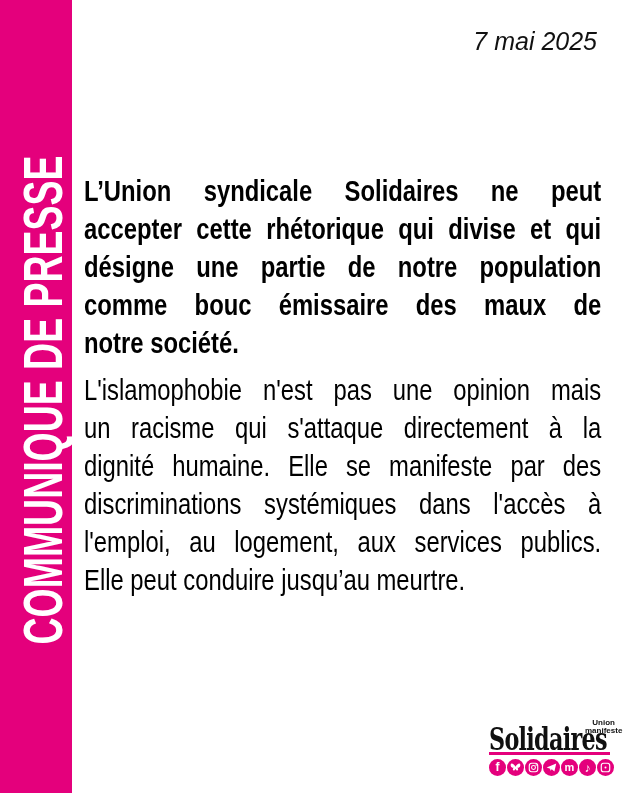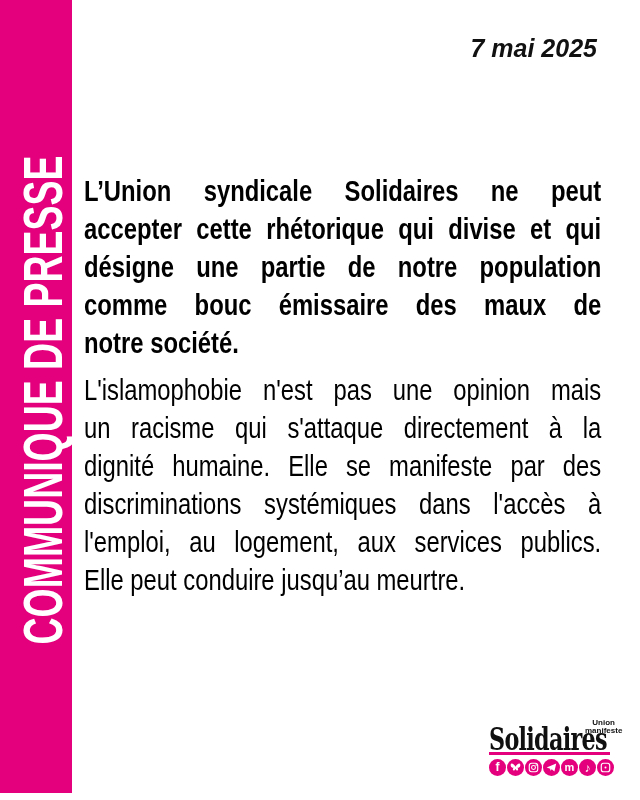--- a/index.html
+++ b/index.html
@@ -15,22 +15,22 @@
     background:#E4007C;
   }
   .bar-label {
     position:absolute; left:-281px; top:375px; width:650px; height:50px;
     line-height:50px; text-align:center; white-space:nowrap;
     transform:rotate(-90deg) scale(0.78,1.15); transform-origin:center;
     color:#ffffff; font-weight:bold; font-size:48px; letter-spacing:0px;
   }
   
   .date {
-    position:absolute; top:34px; right:43px;
-    font-style:italic; font-size:25px; color:#111;font-weight:bold;
+    position:absolute; top:27px; right:43px;
+    font-style:italic; font-size:25px; color:#111;
   }
   
   .content {
     position:absolute; left:84px; top:172px; width:630px;
     transform:scaleX(0.821); transform-origin:left top;
   }
   .para { margin:0; font-size:29px; line-height:38px; }
   .para.lead { font-weight:700; margin-bottom:9px; }
   .jline { display:block; text-align:justify; text-align-last:justify; white-space:normal; }
   .jline.jlast { text-align-last:left; }

